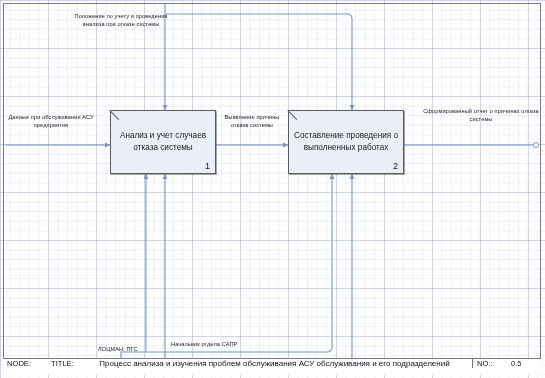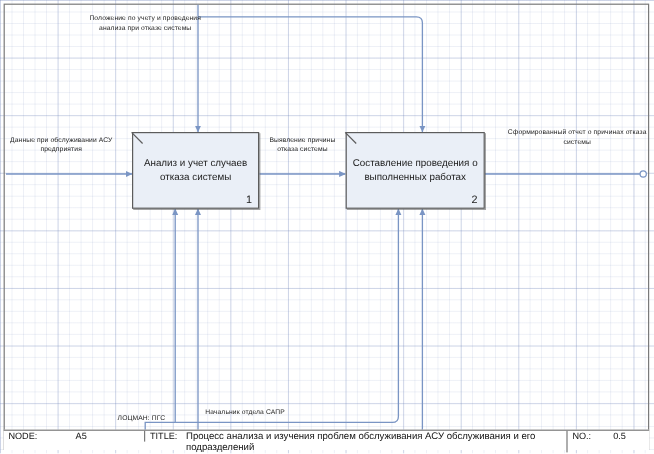--- a/index.html
+++ b/index.html
@@ -115,20 +115,19 @@
   <div class="lbl" style="left:220px;top:113px;width:64px;">Выявление причины отказа системы</div>
 
   <div class="lbl" style="left:423px;top:107px;width:116px;">Сформированный отчет о причинах отказа системы</div>
 
   <div class="lbl left" style="left:98px;top:345px;width:60px;">ЛОЦМАН: ПГС</div>
 
   <div class="lbl left" style="left:171px;top:340px;width:100px;">Начальник отдела САПР</div>
 
   <div class="footer">
     <div class="fcell fc-node">NODE:</div>
-    <div class="fcell fc-nodeval">A5</div>
     <div class="fcell fc-title">TITLE:</div>
     <div class="fcell fc-titleval">Процесс анализа и изучения проблем обслуживания АСУ обслуживания и его подразделений</div>
     <div class="fcell fc-no">NO.:</div>
     <div class="fcell fc-noval">0.5</div>
   </div>
 
 </div>
 
 </body></html>

